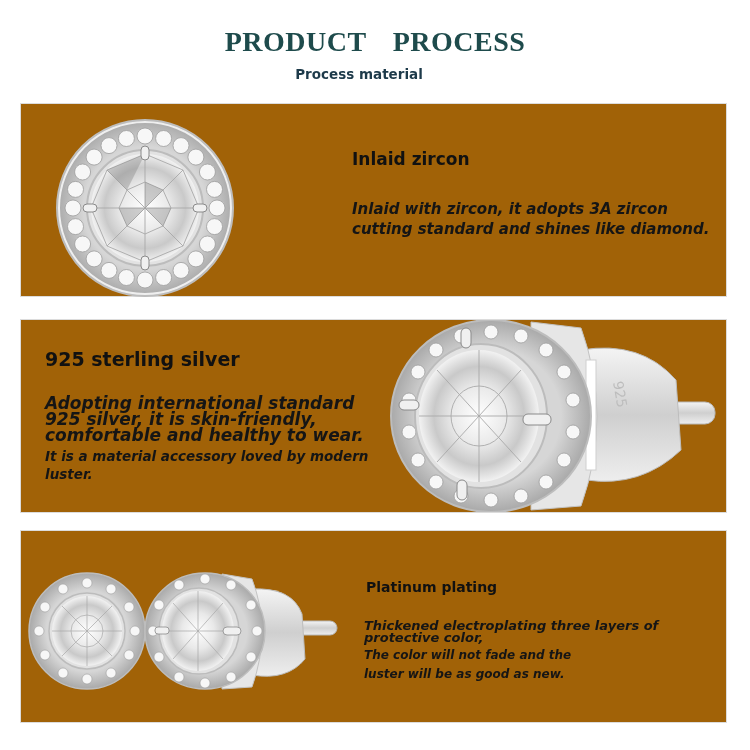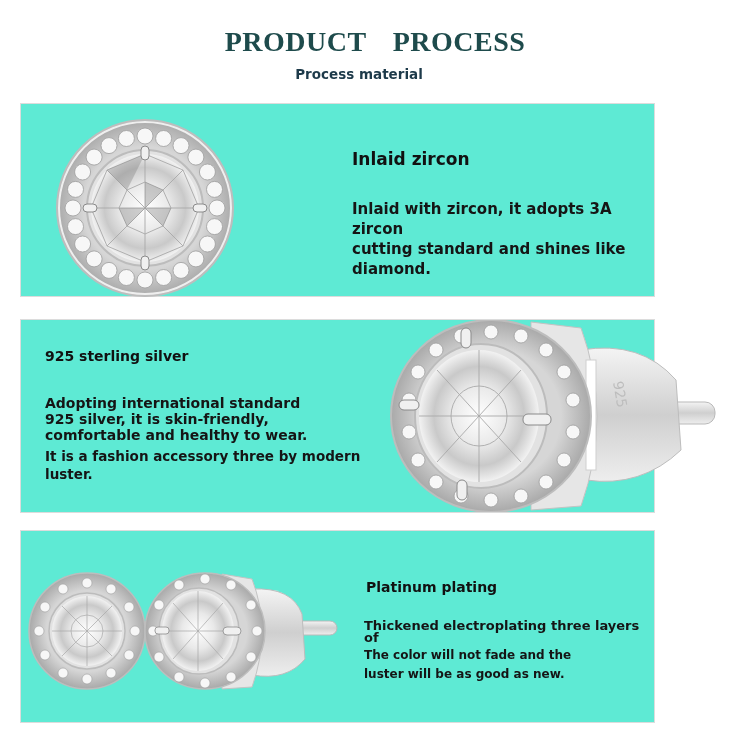--- a/index.html
+++ b/index.html
@@ -1,26 +1,26 @@
 <!DOCTYPE html>
 <html><head>
 <meta charset="utf-8">
 <style>
   html, body { margin:0; padding:0; }
   body { width:750px; height:750px; background:#ffffff; position:relative; overflow:hidden; font-family:"DejaVu Sans", sans-serif; }
   .header-title { position:absolute; top:26px; left:0; width:750px; text-align:center; font-family:"Liberation Serif", "DejaVu Serif", serif; font-size:28px; color:#1e4b4c; letter-spacing:0.5px; }
   .header-title .light { font-weight:bold; }
   .header-title .bold { font-weight:bold; margin-left:26px; }
   .header-sub { position:absolute; top:66px; left:0; width:718px; text-align:center; font-size:13.5px; font-weight:bold; color:#1d3a4a; }
-  .card { position:absolute; left:20px; width:635px; border:1.5px solid #dcdcdc; background:#5eead4; box-sizing:border-box;padding-left:12px; }
+  .card { position:absolute; left:20px; width:707px; border:1.5px solid #dcdcdc; background:#a16207; box-sizing:border-box;padding-left:12px; }
   .card1 { top:103px; height:194px; }
   .card2 { top:319px; height:194px; }
   .card3 { top:530px; height:193px; }
   .t-title { position:absolute; font-weight:bold; color:#111; }
-  .t-body { position:absolute; font-weight:bold; color:#151515; }
+  .t-body { position:absolute; font-weight:bold; color:#151515;font-style:italic; }
   svg { position:absolute; }
 </style>
 </head>
 <body>
 
 <div>
   <div class="header-title">
     <span class="light">PRODUCT</span><span class="bold">PROCESS</span>
   </div>
   <div class="header-sub">Process material</div>
@@ -105,28 +105,28 @@
     </g>
   </svg>
   <div class="t-title" style="left:331px;top:45px;font-size:17px;">Inlaid zircon</div>
   <div class="t-body" style="left:331px;top:95px;font-size:15px;line-height:20px;">
     <div>Inlaid with zircon, it adopts 3A zircon</div>
     <div>cutting standard and shines like diamond.</div>
   </div>
 </div>
 
 <div class="card card2">
-  <div class="t-title" style="left:24px;top:28px;font-size:14px;">925 sterling silver</div>
-  <div class="t-body" style="left:24px;top:75px;font-size:14px;line-height:16px;">
+  <div class="t-title" style="left:24px;top:28px;font-size:19px;">925 sterling silver</div>
+  <div class="t-body" style="left:24px;top:75px;font-size:17px;line-height:16px;">
     <div>Adopting international standard</div>
     <div>925 silver, it is skin-friendly,</div>
     <div>comfortable and healthy to wear.</div>
   </div>
   <div class="t-body" style="left:24px;top:127px;font-size:13.5px;line-height:18px;">
-    <div>It is a fashion accessory three by modern</div>
+    <div>It is a material accessory loved by modern</div>
     <div>luster.</div>
   </div>
   <svg style="left:360px;top:0px" width="340" height="192" viewBox="0 0 340 192">
 
     <rect x="270" y="82" width="64" height="22" rx="10" fill="url(#metal)" stroke="#b9b9b9"></rect>
 
     <path d="M200 30 Q260 20 295 60 L300 130 Q260 168 205 160 Z" fill="url(#metal)" stroke="#bdbdbd"></path>
     <text x="232" y="62" font-size="14" fill="#bdbdbd" transform="rotate(80 232 62)" font-family="DejaVu Sans, sans-serif">925</text>
 
     <path d="M150 2 L200 8 Q232 96 200 186 L150 190 Z" fill="#e6e6e6" stroke="#c3c3c3"></path>
@@ -226,18 +226,19 @@
         <line x1="196" y1="34" x2="146" y2="90"></line>
     </g>
     <g fill="#f0f0f0" stroke="#8a8a8a" stroke-width="0.8">
       <rect x="196" y="58" width="18" height="8" rx="4"></rect>
         <rect x="128" y="58" width="14" height="7" rx="3"></rect>
     </g>
   </svg>
   <div class="t-title" style="left:345px;top:48px;font-size:14px;">Platinum plating</div>
   <div class="t-body" style="left:343px;top:89px;font-size:13px;line-height:12px;">
     <div>Thickened electroplating three layers of</div>
+    <div>protective color,</div>
   </div>
   <div class="t-body" style="left:343px;top:115px;font-size:12px;line-height:19px;">
     <div>The color will not fade and the</div>
     <div>luster will be as good as new.</div>
   </div>
 </div>
 
 </body></html>

